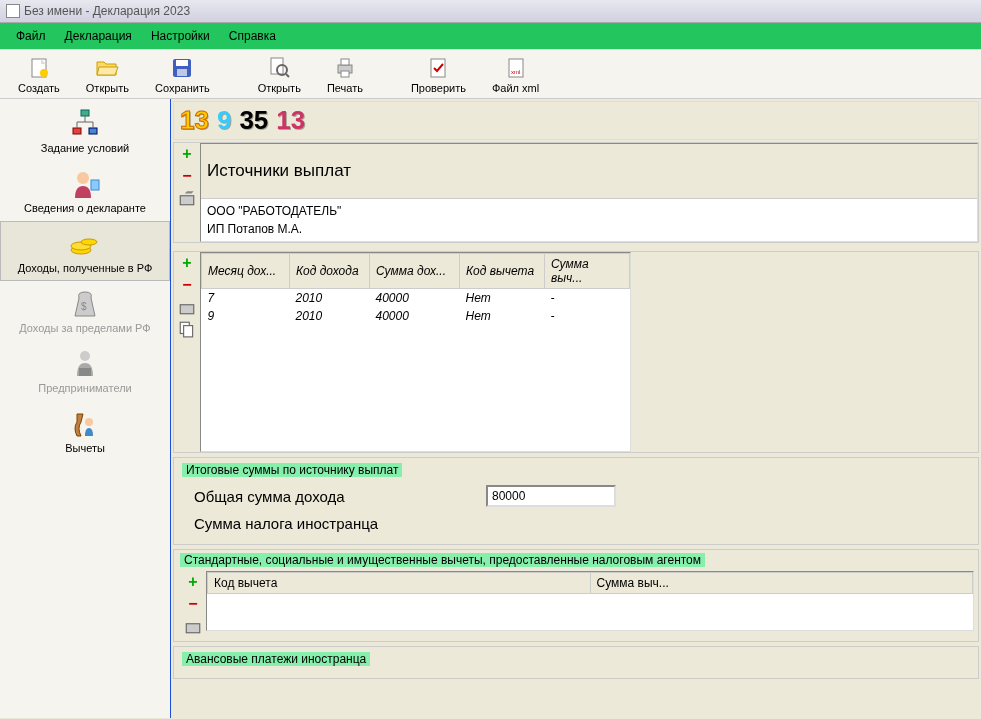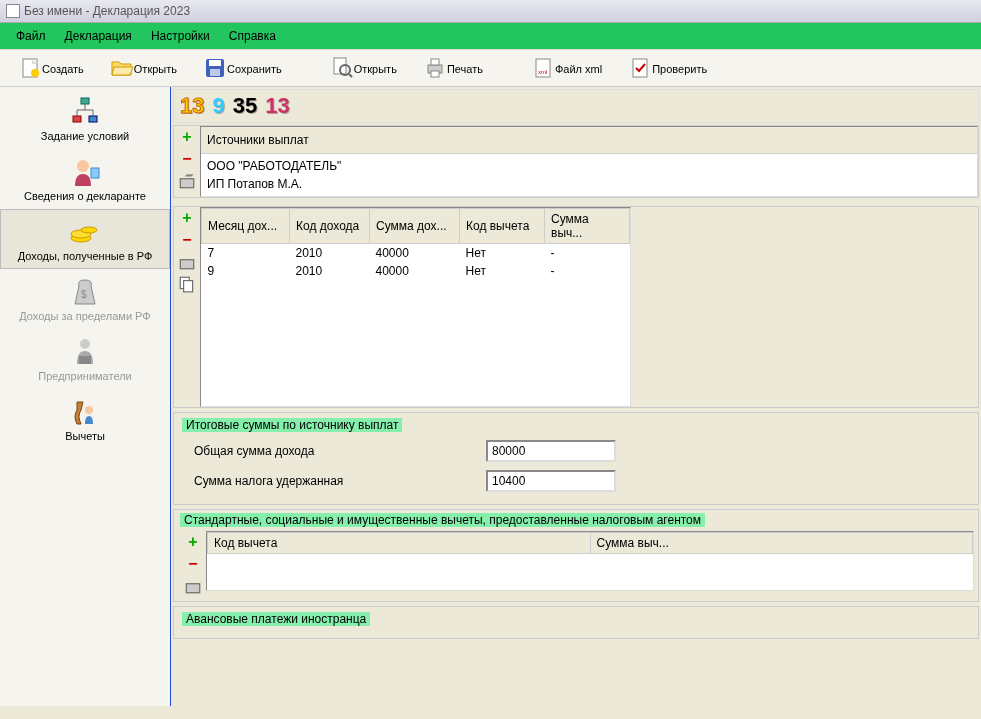--- a/index.html
+++ b/index.html
@@ -45,21 +45,21 @@
     }
     .toolbar {
       background: #f5f4ee;
       padding: 4px 6px 2px;
       border-bottom: 1px solid #ccc;
       display: flex;
       gap: 2px;
     }
     .tb-btn {
       display: flex;
-      flex-direction: row;
+      flex-direction: column;
       align-items: center;
       padding: 2px 12px;
       cursor: pointer;
       min-width: 58px;
     }
     .tb-icon {
       width: 24px;
       height: 24px;
       margin-bottom: 2px;
     }
@@ -108,21 +108,21 @@
     .badge-row {
       padding: 3px;
       display: flex;
       align-items: center;
       gap: 2px;
       background: #ece9d8;
       border: 1px solid #ddd;
     }
     .badge {
       font-family: Impact, Arial Black, sans-serif;
-      font-size: 22px;
+      font-size: 26px;
       font-weight: bold;
       padding: 0 3px;
       text-shadow: 1px 1px 0 rgba(0,0,0,0.3);
     }
     .panel-row {
       display: flex;
       border: 1px solid #ccc;
       margin-top: 2px;
       background: #ece9d8;
     }
@@ -146,23 +146,23 @@
     }
     .plus-icon { color: #0a0; }
     .minus-icon { color: #c00; }
     .panel-body {
       flex: 1;
       background: #fff;
       border: 1px inset #ddd;
     }
     .panel-header {
       background: #ece9d8;
-      padding: 6px 6px;
+      padding: 17px 6px;
       border-bottom: 1px solid #ccc;
-      font-size: 12px;
+      font-size: 17px;
     }
     .src-list {
       padding: 3px 6px;
       line-height: 1.5;
       font-size: 12px;
     }
     .grid {
       width: 100%;
       border-collapse: collapse;
       font-size: 12px;
@@ -176,20 +176,21 @@
     }
     .grid td {
       padding: 2px 6px;
       border: none;
     }
     .grid-wrap {
       height: 200px;
       background: #fff;
       border: 1px inset #ddd;
       overflow: auto;
+      font-style: italic;
     }
     .fieldset {
       border: 1px solid #ccc;
       margin-top: 4px;
       padding: 6px 8px 8px;
       background: #ece9d8;
     }
     .fieldset-title {
       font-size: 12px;
       background: #86efac;
@@ -198,21 +199,21 @@
       margin-bottom: 4px;
       display: inline-block;
     }
     .field-row {
       display: flex;
       align-items: center;
       padding: 4px 0 4px 12px;
       gap: 12px;
     }
     .field-label {
-      font-size: 12px;
+      font-size: 15px;
       width: 280px;
     }
     .field-input {
       border: 2px inset #ddd;
       padding: 2px 4px;
       width: 130px;
       font-size: 12px;
       background: #fff;
     }
     .sep-space { height: 6px; }
@@ -270,30 +271,30 @@
         <rect x="5" y="9" width="14" height="8" fill="#ccc" stroke="#888"></rect>
         <rect x="8" y="3" width="8" height="6" fill="#fff" stroke="#888"></rect>
         <rect x="8" y="15" width="8" height="6" fill="#fff" stroke="#888"></rect>
       </svg>
     <span class="tb-label">Печать</span>
   </div>
   <div style="width:20px"></div>
   <div class="tb-btn">
     <svg class="tb-icon" viewBox="0 0 24 24">
         <rect x="5" y="3" width="14" height="18" fill="#fff" stroke="#888"></rect>
+        <path d="M8 12 L11 15 L17 8" stroke="#c00" stroke-width="2" fill="none"></path>
+      </svg>
+    <span class="tb-label">Проверить</span>
+  </div>
+  <div class="tb-btn">
+    <svg class="tb-icon" viewBox="0 0 24 24">
+        <rect x="5" y="3" width="14" height="18" fill="#fff" stroke="#888"></rect>
         <text x="7" y="18" font-size="6" fill="#c00">xml</text>
       </svg>
     <span class="tb-label">Файл xml</span>
-  </div>
-  <div class="tb-btn">
-    <svg class="tb-icon" viewBox="0 0 24 24">
-        <rect x="5" y="3" width="14" height="18" fill="#fff" stroke="#888"></rect>
-        <path d="M8 12 L11 15 L17 8" stroke="#c00" stroke-width="2" fill="none"></path>
-      </svg>
-    <span class="tb-label">Проверить</span>
   </div>
 </div>
 
 <div class="main-area">
 
   <div class="sidebar">
     <div class="sb-item">
       <svg class="sb-icon" viewBox="0 0 32 32">
           <rect x="12" y="2" width="8" height="6" fill="#4a8" stroke="#066"></rect>
           <rect x="4" y="20" width="8" height="6" fill="#d44" stroke="#800"></rect>
@@ -424,22 +425,21 @@
       </div>
     </div>
 
     <div class="fieldset">
       <div class="fieldset-title">Итоговые суммы по источнику выплат</div>
       <div class="field-row">
         <span class="field-label">Общая сумма дохода</span>
         <input class="field-input" readonly="" value="80000" style="">
       </div>
       <div class="field-row">
-        <span class="field-label">Сумма налога удержанная</span>
-        <input class="field-input" readonly="" value="10400" style="">
+        <span class="field-label">Сумма налога иностранца</span>
       </div>
     </div>
 
     <div class="fieldset" style="padding:4px 4px 4px 6px">
       <div class="fieldset-title">Стандартные, социальные и имущественные вычеты, предоставленные налоговым агентом</div>
       <div style="display:flex">
         <div class="icon-col">
           <div class="act-icon plus-icon">+</div>
           <div class="act-icon minus-icon">−</div>
           <div class="act-icon">

